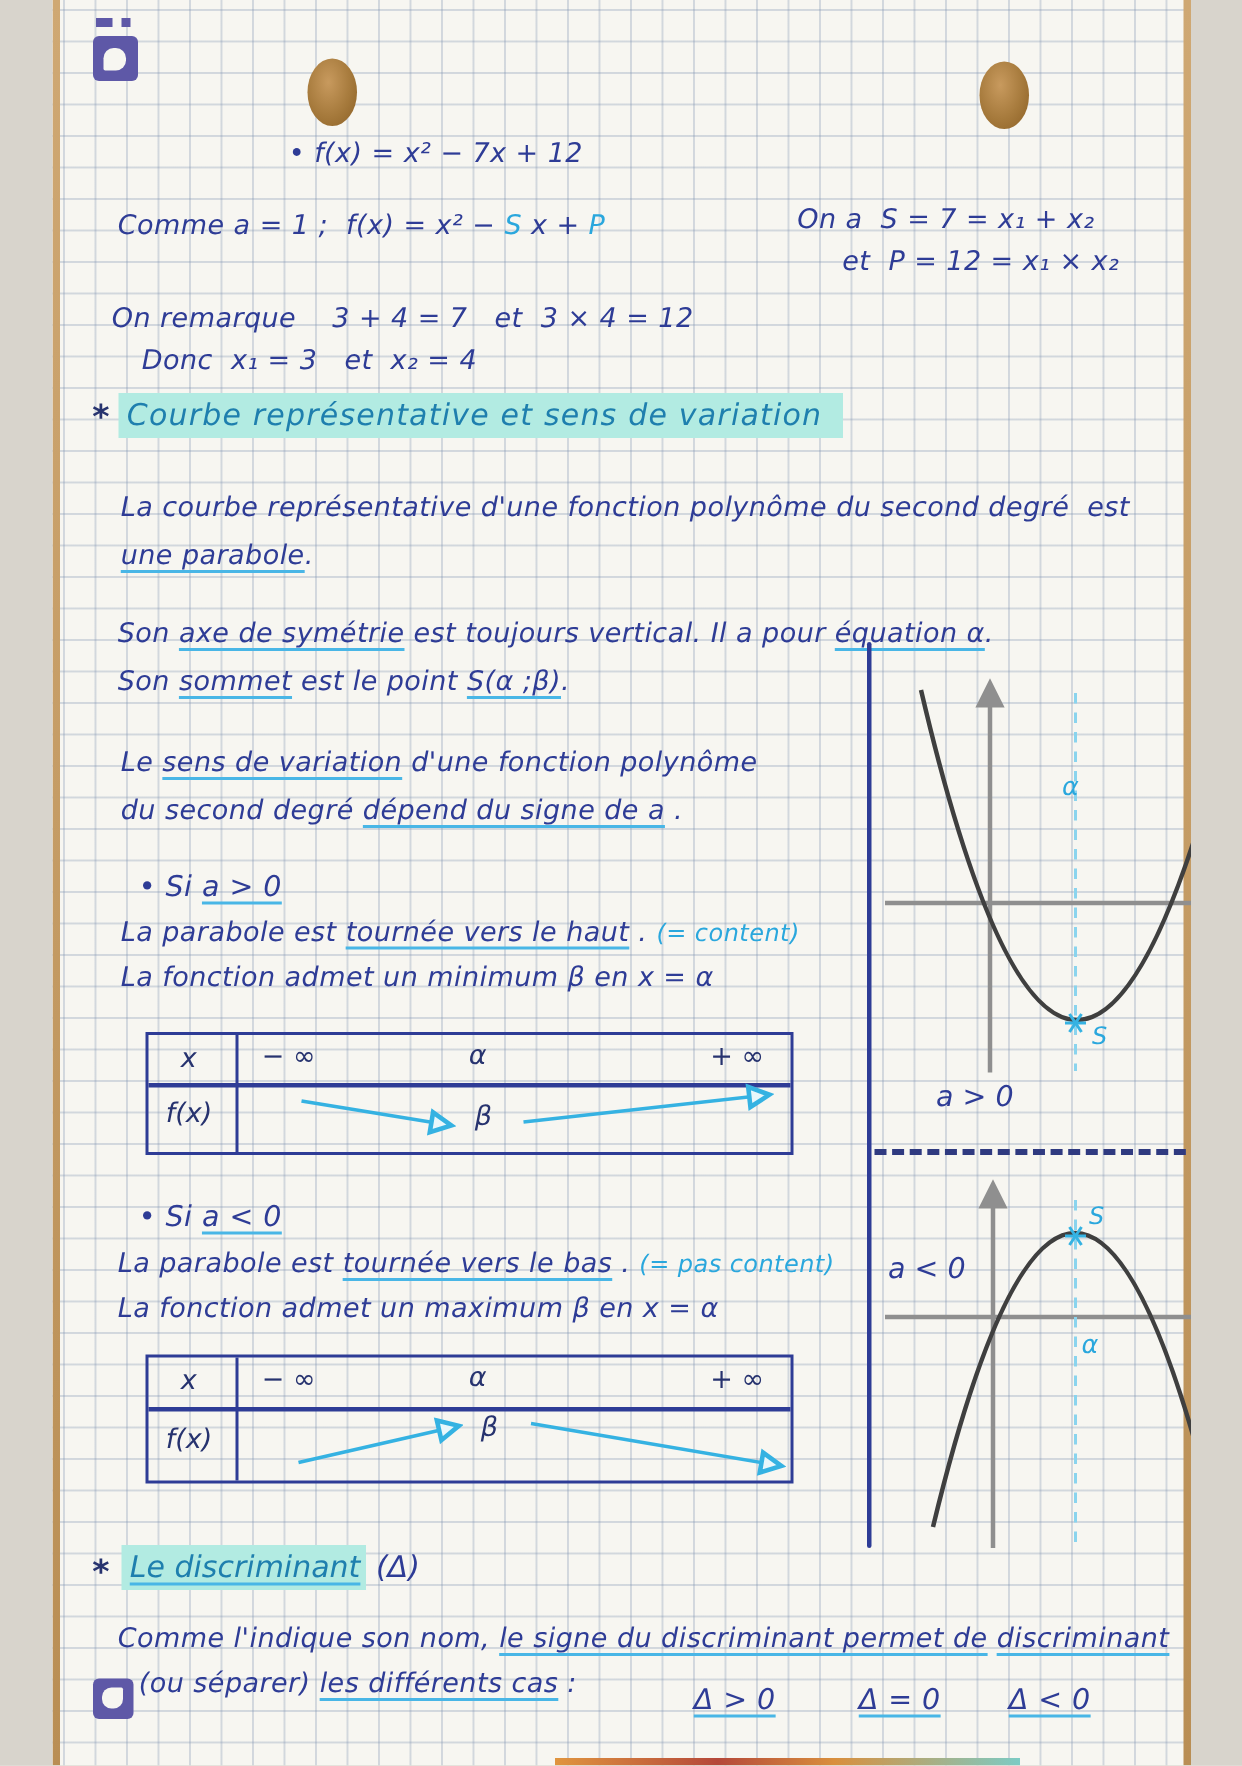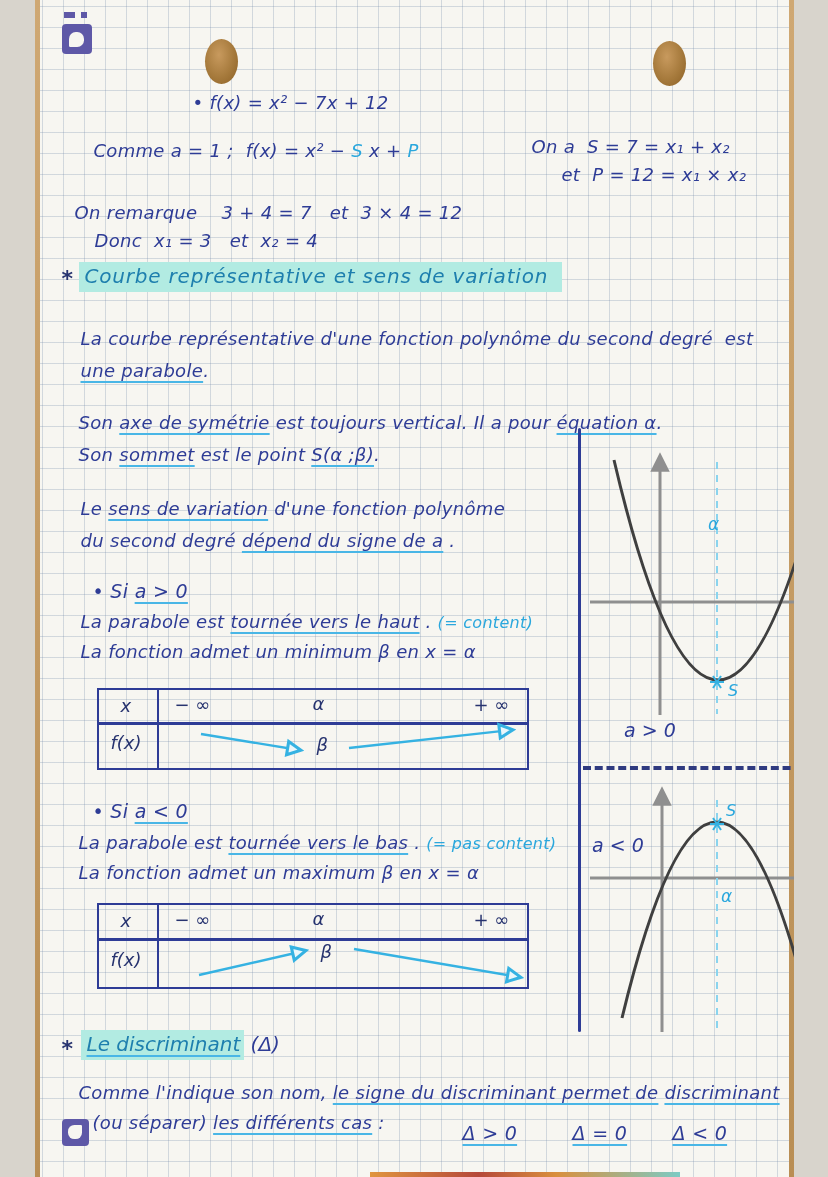--- a/index.html
+++ b/index.html
@@ -73,21 +73,21 @@
 
   <div class="marker" style="left:27px;top:1119px;width:27px;height:27px;">
       <div class="blob bl" style="left:6px;top:6px;width:14px;height:14px;"></div>
     </div>
   <div class="marker" style="left:776px;top:1119px;width:27px;height:27px;">
       <div class="blob br" style="left:6px;top:6px;width:14px;height:14px;"></div>
     </div>
 
   <div class="hw" style="left:158px;top:92px;">• f(x) = x² − 7x + 12</div>
 
-  <div class="hw" style="left:44px;top:140px;margin-left:15px;"><span>Comme a = 1 ;  f(x) = x² − </span><span class="cy">S</span><span> x + </span><span class="cy">P</span></div>
+  <div class="hw" style="left:44px;top:140px;"><span>Comme a = 1 ;  f(x) = x² − </span><span class="cy">S</span><span> x + </span><span class="cy">P</span></div>
 
   <div class="hw" style="left:497px;top:136px;">On a  S = 7 = x₁ + x₂</div>
   <div class="hw" style="left:527px;top:164px;">et  P = 12 = x₁ × x₂</div>
 
   <div class="hw" style="left:40px;top:202px;">On remarque    3 + 4 = 7   et  3 × 4 = 12</div>
   <div class="hw" style="left:60px;top:230px;">Donc  x₁ = 3   et  x₂ = 4</div>
 
   <div class="star" style="left:27px;top:266px;">*</div>
   <div class="hl" style="left:44px;top:262px;">Courbe représentative et sens de variation</div>
 

